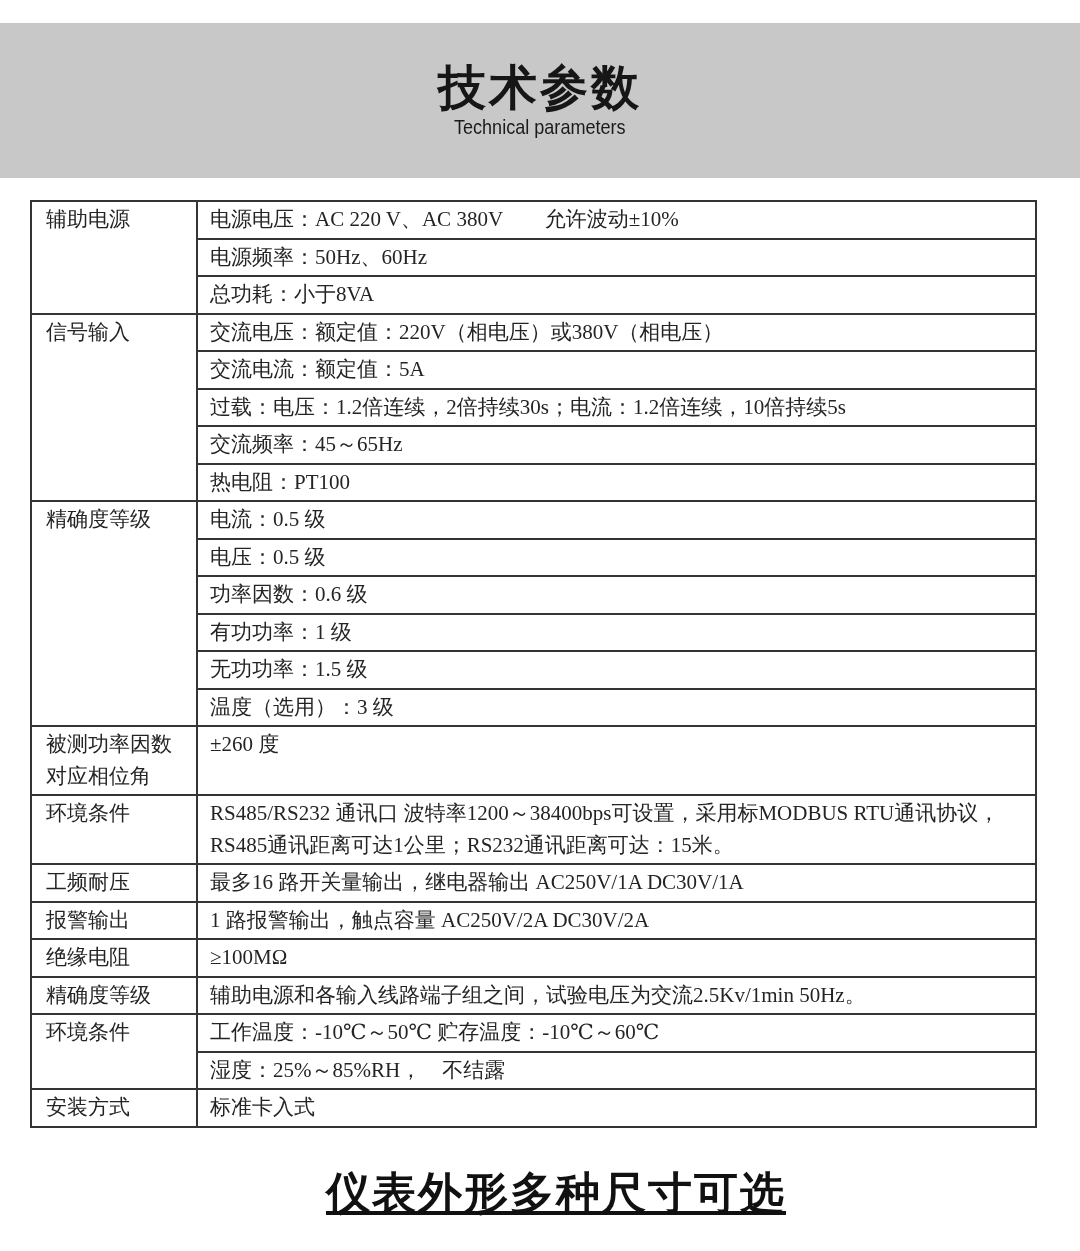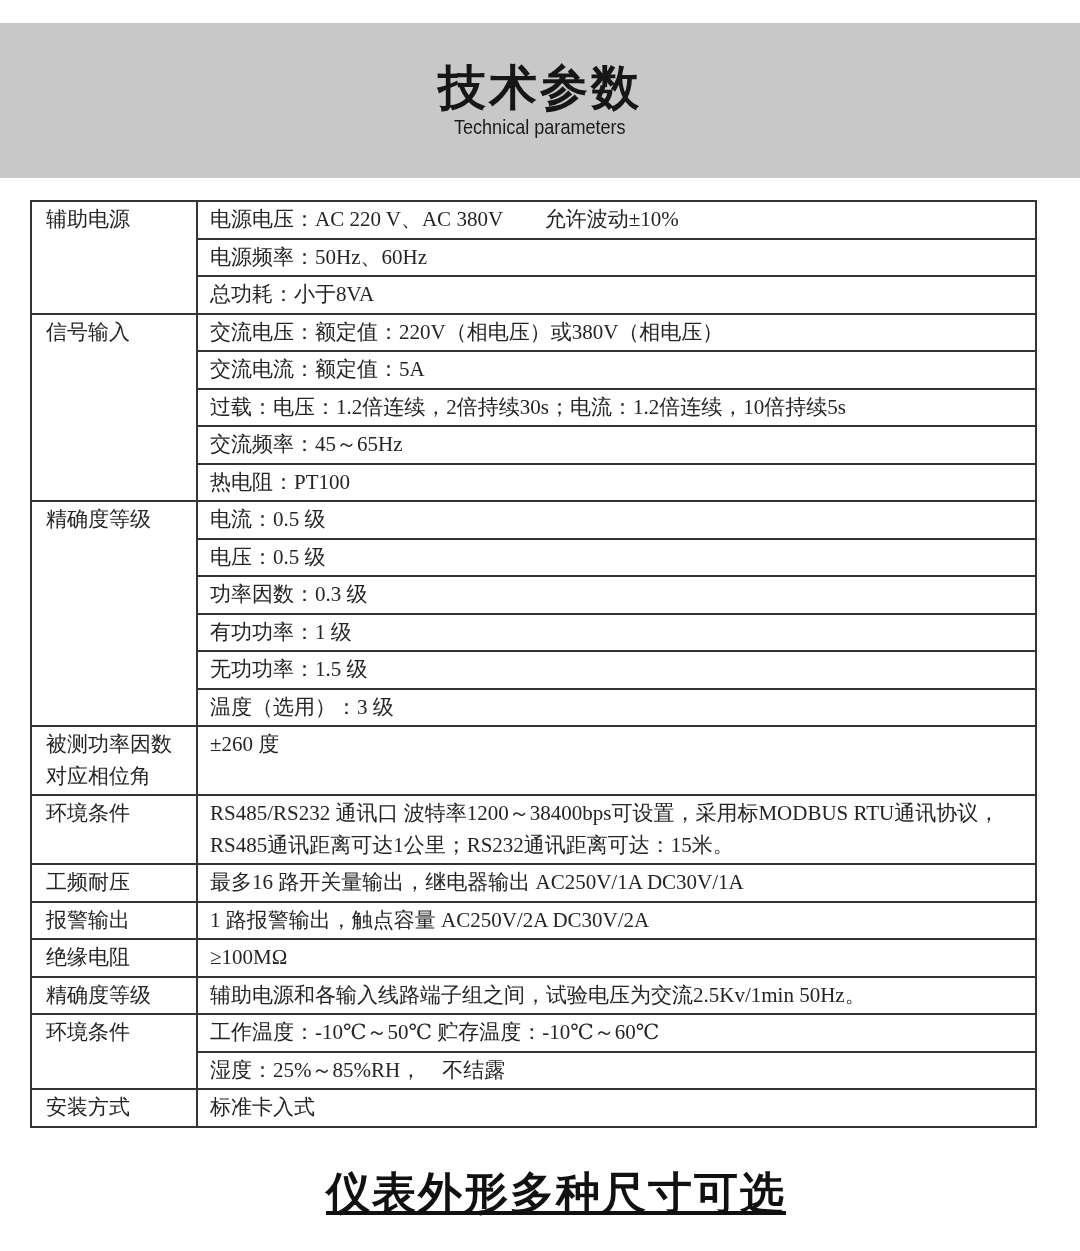--- a/index.html
+++ b/index.html
@@ -119,21 +119,21 @@
           <td class="val">热电阻：PT100</td>
         </tr>
         <tr>
           <td class="cat" rowspan="6">精确度等级</td>
           <td class="val">电流：0.5 级</td>
         </tr>
         <tr>
           <td class="val">电压：0.5 级</td>
         </tr>
         <tr>
-          <td class="val">功率因数：0.3 级</td>
+          <td class="val">功率因数：0.6 级</td>
         </tr>
         <tr>
           <td class="val">有功功率：1 级</td>
         </tr>
         <tr>
           <td class="val">无功功率：1.5 级</td>
         </tr>
         <tr>
           <td class="val">温度（选用）：3 级</td>
         </tr>

